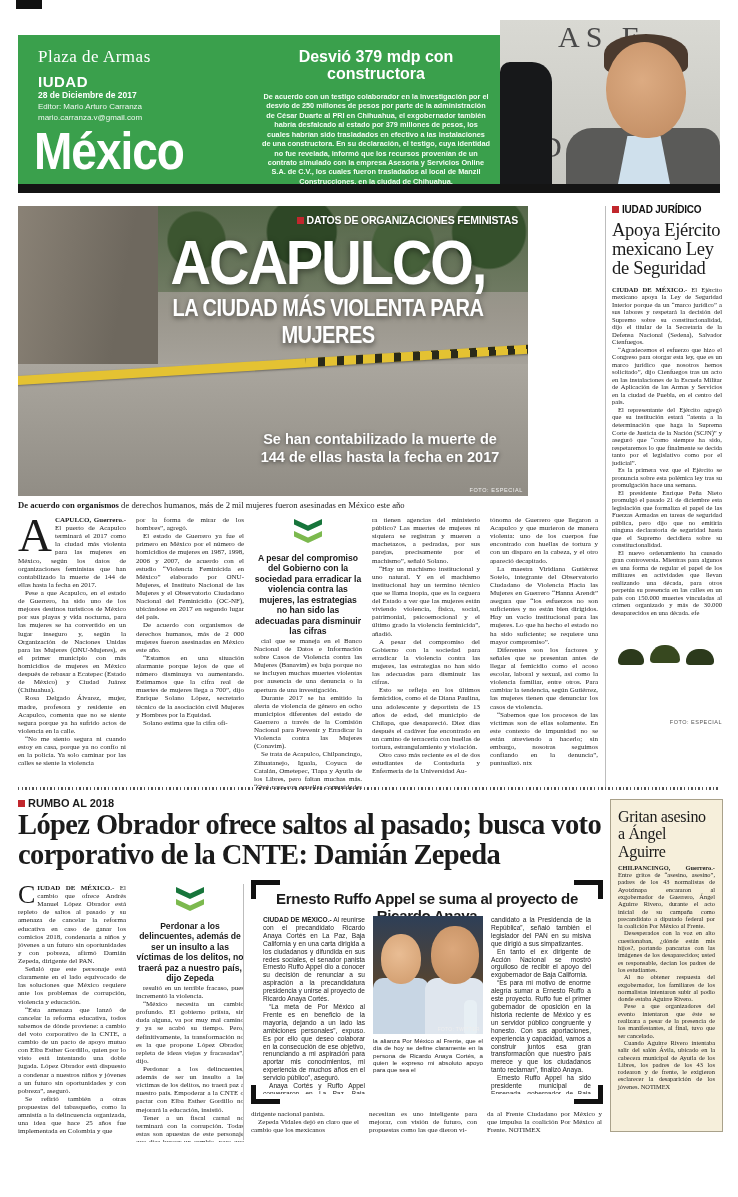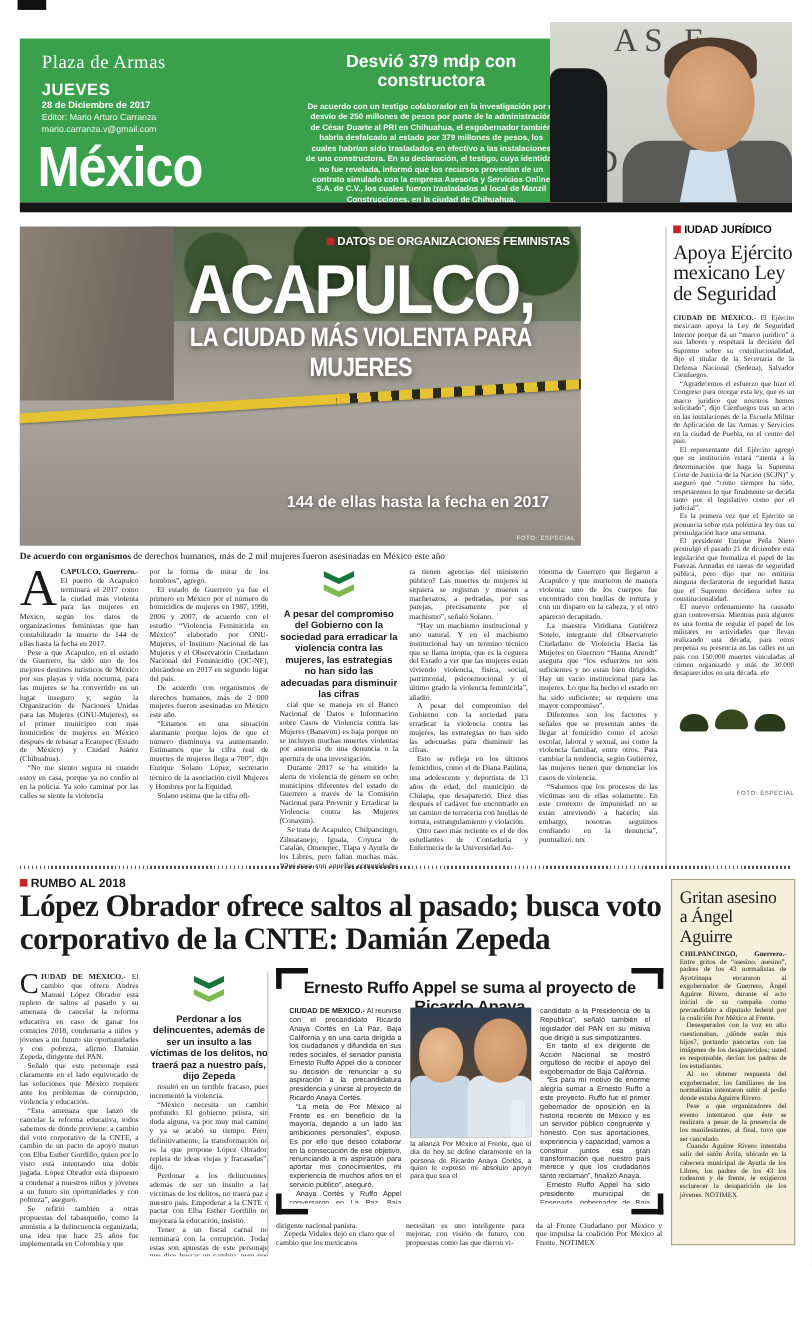--- a/index.html
+++ b/index.html
@@ -9,21 +9,21 @@
   
   .corner-mark{left:16px;top:0;width:26px;height:9px;background:#111;}
   .green-panel{left:18px;top:35px;width:482px;height:149px;background:#3aa04c;color:#fff;}
   .paper-name{position:absolute;left:20px;top:12px;font-family:"Liberation Serif",serif;font-size:17px;letter-spacing:.5px;}
   .day{position:absolute;left:20px;top:38px;font-family:"Liberation Sans",sans-serif;font-weight:bold;font-size:15px;letter-spacing:.5px;}
   .date{position:absolute;left:20px;top:55px;font-family:"Liberation Sans",sans-serif;font-weight:bold;font-size:8.5px;}
   .editor,.email{position:absolute;left:20px;font-family:"Liberation Sans",sans-serif;font-size:8px;color:rgba(255,255,255,.92);}
   .editor{top:67px;} .email{top:78px;}
   .section-title{position:absolute;left:16px;top:86px;font-family:"Liberation Sans",sans-serif;
                  font-weight:bold;font-size:46px;letter-spacing:-1px;transform:scaleY(1.12);transform-origin:top left;}
-  .brief{position:absolute;left:260px;top:14px;width:228px;text-align:center;font-family:"Liberation Sans",sans-serif;}
+  .brief{position:absolute;left:244px;top:14px;width:228px;text-align:center;font-family:"Liberation Sans",sans-serif;}
   .brief-head{font-weight:bold;font-size:16px;line-height:1.05;}
   .brief-body{margin-top:9px;font-weight:bold;font-size:7.3px;line-height:1.3;color:#f4fff4;}
   .black-bar{left:18px;top:184px;width:702px;height:9px;background:#141414;}
   
   .photo-duarte{left:500px;top:20px;width:220px;height:164px;background:linear-gradient(#d9d9d3,#c7c7c1);overflow:hidden;}
   .pd-text{position:absolute;font-family:"Liberation Serif",serif;color:#4a4a4a;letter-spacing:6px;font-size:30px;}
   .pd-t1{left:58px;top:0px;} .pd-t2{left:40px;top:110px;}
   .pd-chair{position:absolute;left:0;top:42px;width:52px;height:122px;background:#17181a;border-radius:10px 20px 0 0;}
   .pd-hair{position:absolute;left:104px;top:14px;width:84px;height:40px;background:#4b3a2e;border-radius:50% 50% 20% 20%;}
   .pd-head{position:absolute;left:106px;top:22px;width:80px;height:96px;background:radial-gradient(circle at 45% 40%,#dcab82,#c08b61);border-radius:48% 52% 46% 50%;}
@@ -133,21 +133,21 @@
 </style>
 </head>
 <body>
 
 <div class="page">
 
   <div class="abs corner-mark"></div>
 
   <div class="abs green-panel">
     <div class="paper-name">Plaza de Armas</div>
-    <div class="day">JUEVES</div>
+    <div class="day">IUDAD</div>
     <div class="date">28 de Diciembre de 2017</div>
     <div class="editor">Editor: Mario Arturo Carranza</div>
     <div class="email">mario.carranza.v@gmail.com</div>
     <div class="section-title">México</div>
     <div class="brief">
       <div class="brief-head">Desvió 379 mdp con constructora</div>
       <div class="brief-body">De acuerdo con un testigo colaborador en la investigación por el desvío de 250 millones de pesos por parte de la administración de César Duarte al PRI en Chihuahua, el exgobernador también habría desfalcado al estado por 379 millones de pesos, los cuales habrían sido trasladados en efectivo a las instalaciones de una constructora. En su declaración, el testigo, cuya identidad no fue revelada, informó que los recursos provenían de un contrato simulado con la empresa Asesoría y Servicios Online S.A. de C.V., los cuales fueron trasladados al local de Manzil Construcciones, en la ciudad de Chihuahua.</div>
     </div>
   </div>
 
@@ -167,32 +167,34 @@
     <div class="fp-trees"></div>
     <div class="fp-wall"></div>
     <div class="fp-road"></div>
     <div class="fp-tape">
       <div class="fp-tape-dash"></div>
     </div>
     <div class="fp-tag"><span class="rsq"></span><span>DATOS DE ORGANIZACIONES FEMINISTAS</span></div>
     <div class="f-title">ACAPULCO,</div>
     <div class="f-subtitle">LA CIUDAD MÁS VIOLENTA PARA MUJERES</div>
     <div class="f-overlay">
+      <div>Se han contabilizado la muerte de</div>
       <div>144 de ellas hasta la fecha en 2017</div>
     </div>
     <div class="photo-credit">FOTO: ESPECIAL</div>
   </div>
 
   <div class="abs f-caption">
     <b>De acuerdo con organismos</b><span> de derechos humanos, más de 2 mil mujeres fueron asesinadas en México este año</span>
   </div>
 
   <div class="ncol c1">
     <p><span class="dropcap">A</span><span class="lead">CAPULCO, Guerrero.-</span><span> El puerto de Acapulco terminará el 2017 como la ciudad más violenta para las mujeres en México, según los datos de organizaciones feministas que han contabilizado la muerte de 144 de ellas hasta la fecha en 2017.</span></p>
     <p>Pese a que Acapulco, en el estado de Guerrero, ha sido uno de los mejores destinos turísticos de México por sus playas y vida nocturna, para las mujeres se ha convertido en un lugar inseguro y, según la Organización de Naciones Unidas para las Mujeres (ONU-Mujeres), es el primer municipio con más homicidios de mujeres en México después de rebasar a Ecatepec (Estado de México) y Ciudad Juárez (Chihuahua).</p>
+    <p>Rosa Delgado Álvarez, mujer, madre, profesora y residente en Acapulco, comenta que no se siente segura porque ya ha sufrido actos de violencia en la calle.</p>
     <p>“No me siento segura ni cuando estoy en casa, porque ya no confío ni en la policía. Ya solo caminar por las calles se siente la violencia</p>
   </div>
   <div class="ncol c2">
     <p>por la forma de mirar de los hombres”, agregó.</p>
     <p>El estado de Guerrero ya fue el primero en México por el número de homicidios de mujeres en 1987, 1998, 2006 y 2007, de acuerdo con el estudio “Violencia Feminicida en México” elaborado por ONU-Mujeres, el Instituto Nacional de las Mujeres y el Observatorio Ciudadano Nacional del Feminicidio (OC-NF), ubicándose en 2017 en segundo lugar del país.</p>
     <p>De acuerdo con organismos de derechos humanos, más de 2 000 mujeres fueron asesinadas en México este año.</p>
     <p>“Estamos en una situación alarmante porque lejos de que el número disminuya va aumentando. Estimamos que la cifra real de muertes de mujeres llega a 700”, dijo Enrique Solano López, secretario técnico de la asociación civil Mujeres y Hombres por la Equidad.</p>
     <p>Solano estima que la cifra ofi-</p>
   </div>
   <div class="ncol c3">

